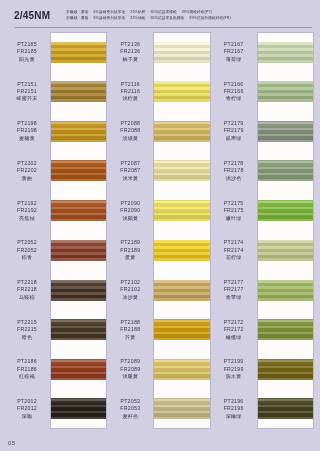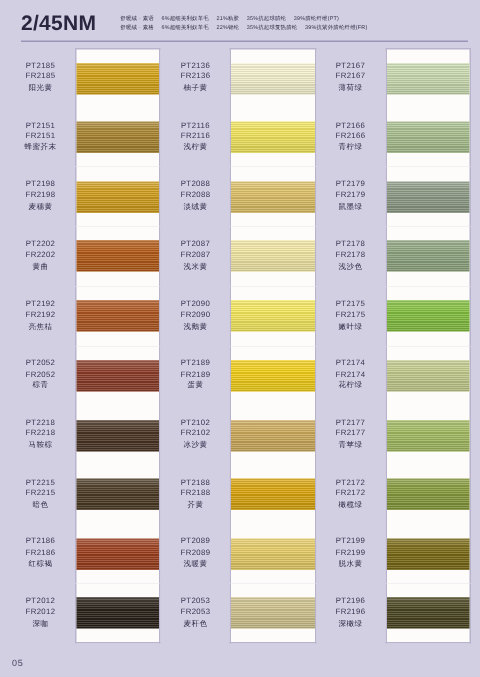--- a/index.html
+++ b/index.html
@@ -23,21 +23,21 @@
     padding:0 4px 0 14px;
     box-sizing:border-box;
   }
   .header-rule{
     position:absolute;
     left:14px;right:8px;bottom:2px;
     height:1px;
     background:#9a95b8;
   }
   .title{
-    font-size:14px;
+    font-size:10px;
     font-weight:bold;
     color:#2b2640;
     letter-spacing:.2px;
     white-space:nowrap;
     margin-right:16px;
   }
   .spec-block{
     display:flex;
     flex-direction:column;
     justify-content:center;

